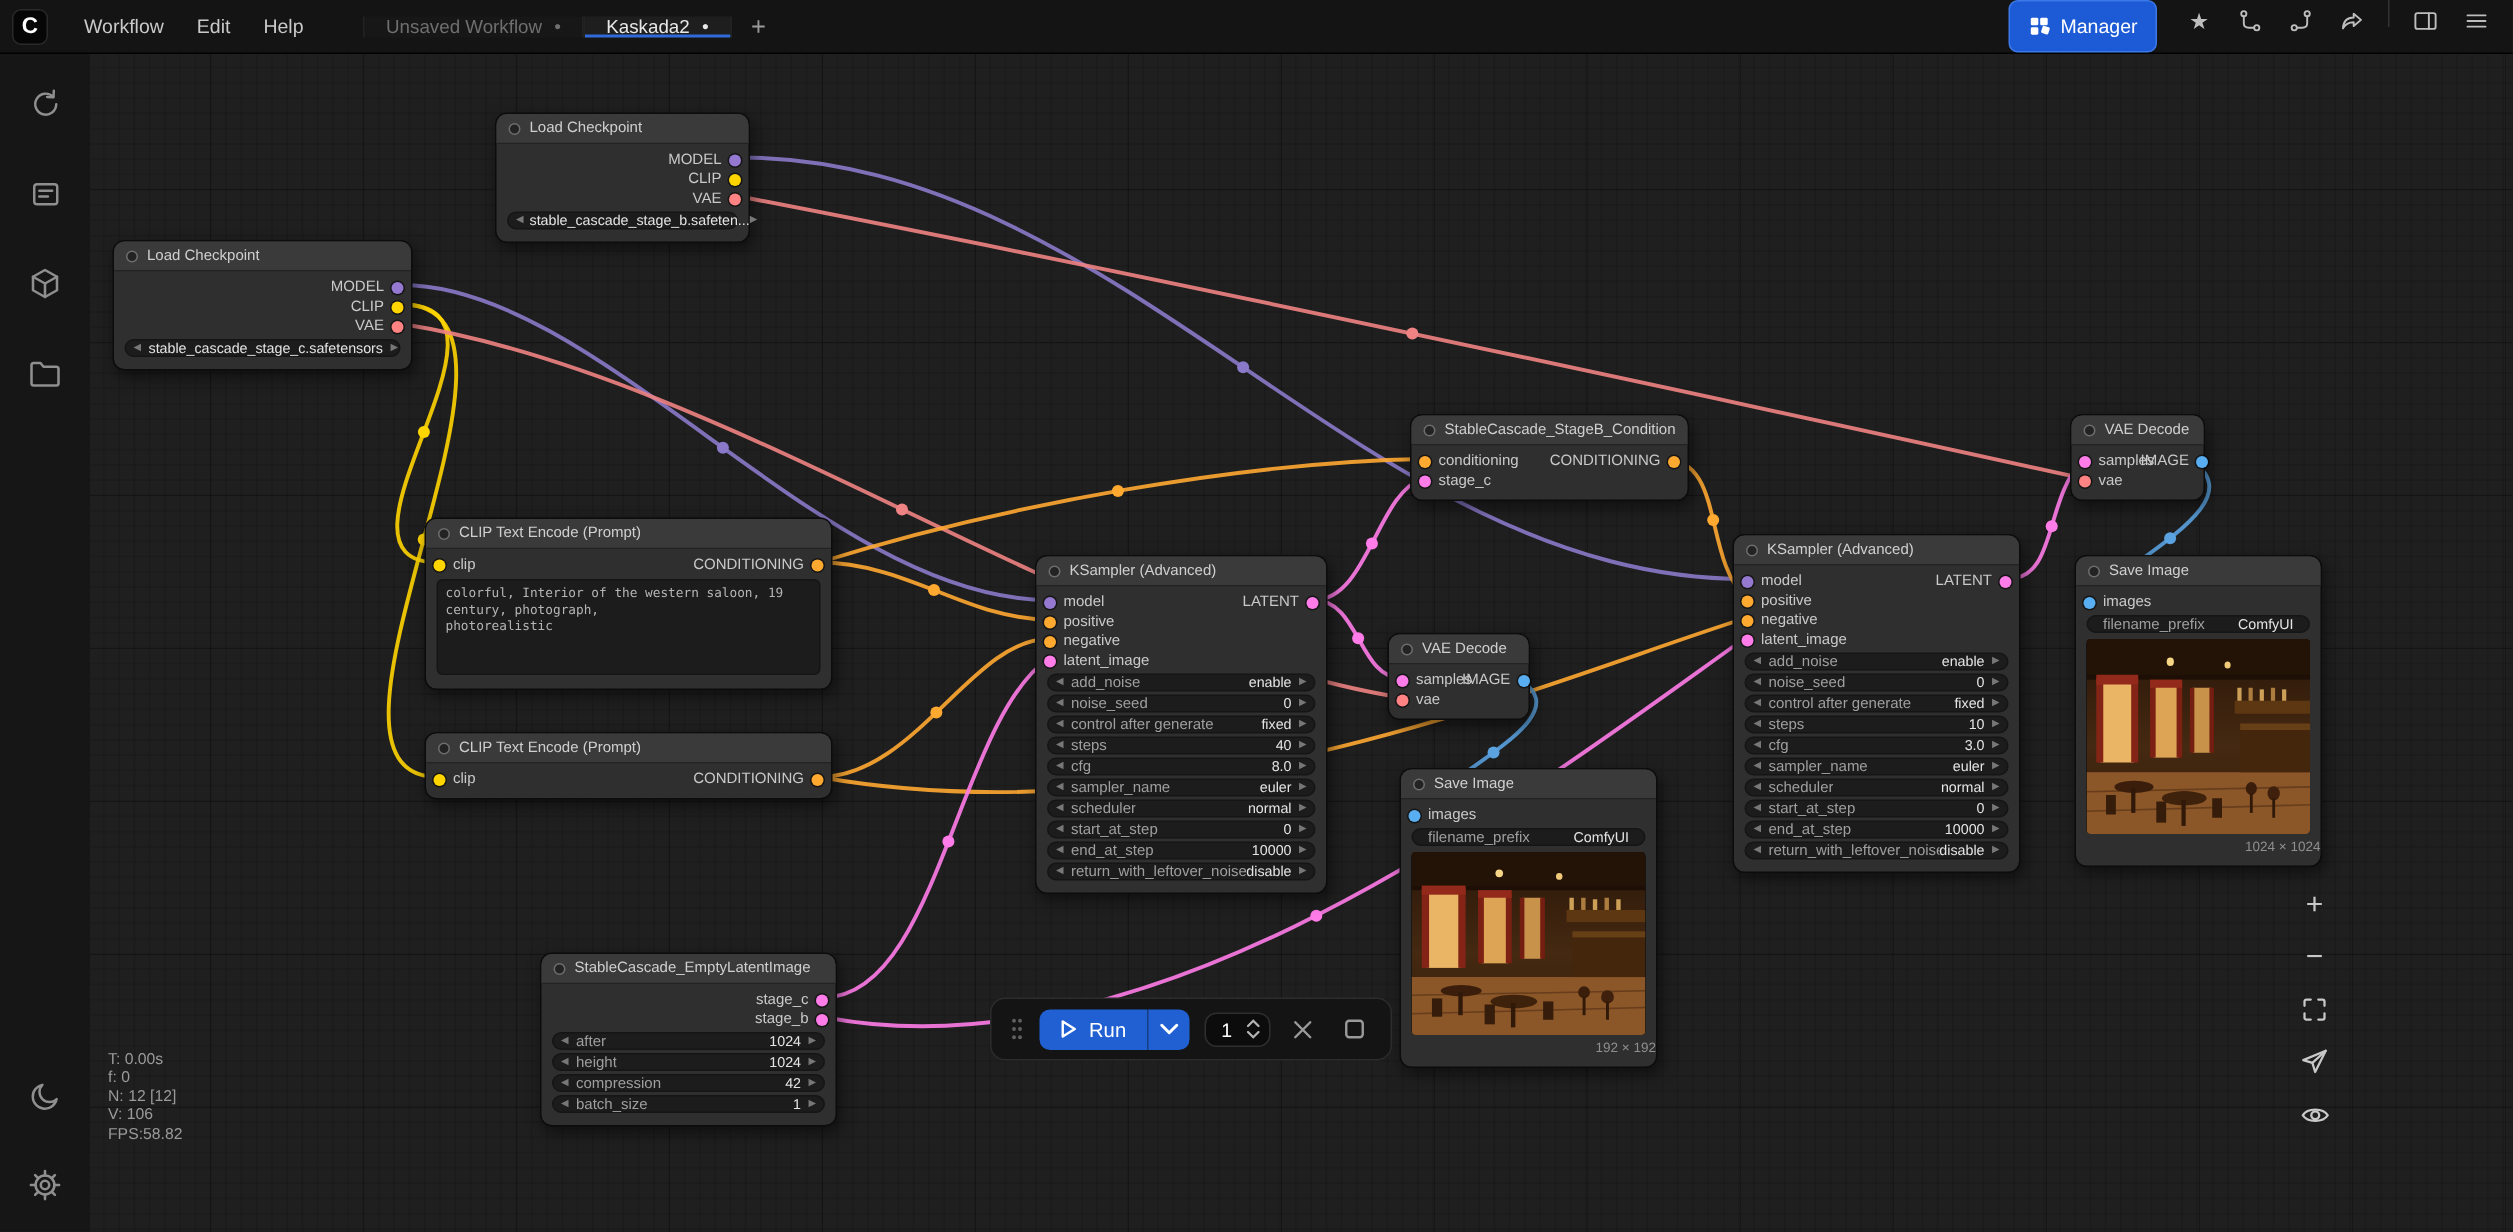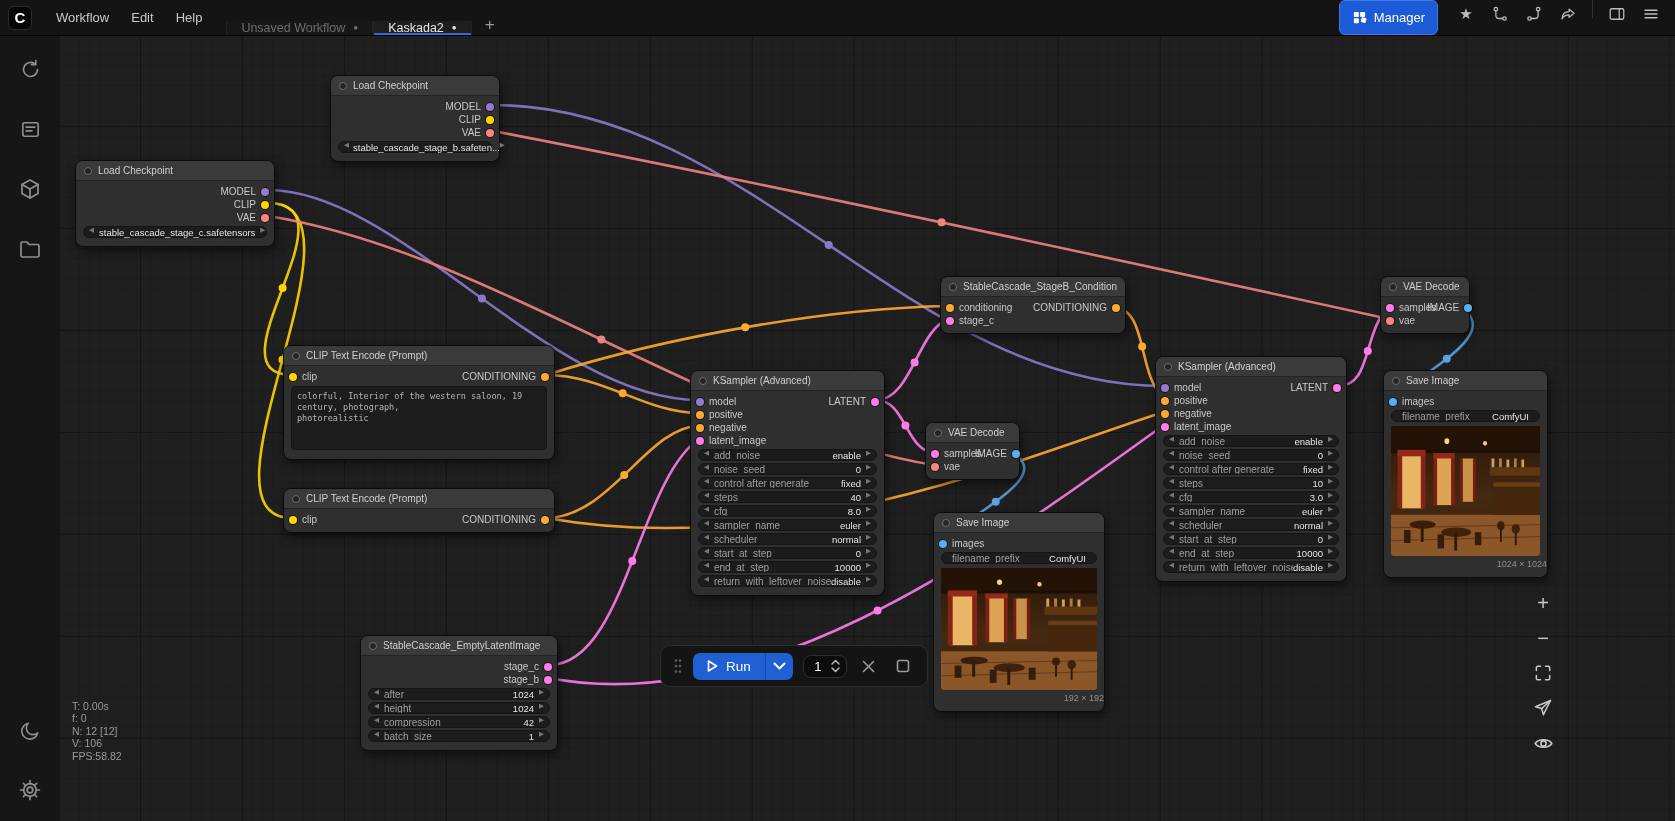--- a/index.html
+++ b/index.html
@@ -8,21 +8,21 @@
   [data-interactable="true"]{cursor:pointer}
 
   
   .topbar{position:fixed;top:0;left:0;right:0;height:36px;background:#141414;display:flex;
     align-items:stretch;z-index:20;border-bottom:1px solid #000}
   .logo{width:40px;display:flex;align-items:center;justify-content:center}
   .logo-badge{width:24px;height:24px;border-radius:6px;background:#060606;color:#fff;display:flex;
     align-items:center;justify-content:center;font-weight:bold;font-size:15px;border:1px solid #2a2a2a}
   .menus{display:flex;align-items:center;gap:2px;padding:0 6px}
   .menu-item{color:#c9c9c9;font-size:13px;padding:6px 10px;border-radius:5px}
-  .tabs{display:flex;align-items:flex-end;margin-left:8px}
+  .tabs{display:flex;align-items:center;margin-left:24px}
   .tab{display:flex;align-items:center;gap:8px;padding:0 14px;font-size:12.5px;
     border-left:1px solid #222;border-right:1px solid #222;color:#6f6f6f;background:#171717}
   .tab.active{background:#1e1e1e;color:#e8e8e8;box-shadow:inset 0 -2px 0 #2f6bd8}
   .tab-dot{font-size:8px;line-height:1}
   .newtab{background:none;border:none;color:#9a9a9a;font-size:17px;padding:0 13px}
   .topbar-right{margin-left:auto;display:flex;gap:6px;padding-right:10px}
   .manager-btn{display:flex;align-items:center;gap:7px;background:#1d5bd6;border:1px solid #3c79e8;
     border-radius:6px;color:#fff;font-size:13px;padding:5px 12px;margin-right:8px}
   .tb-icon{width:28px;height:28px;display:flex;align-items:center;justify-content:center;
     color:#bdbdbd;background:none;border:none;font-size:15px}
@@ -58,35 +58,35 @@
     box-shadow:2px 4px 10px rgba(0,0,0,.5);color:#c4c4c4}
   .node-header{height:20px;display:flex;align-items:center;gap:6px;padding:0 8px;background:#3a3a3a;
     border-radius:7px 7px 0 0;border-bottom:1px solid #232323}
   .ndot{width:8px;height:8px;border-radius:50%;background:#232323;border:1.5px solid #6e6e6e;flex:none}
   .ntitle{font-size:10px;color:#cfcfcf;white-space:nowrap;overflow:hidden}
   .node-body{padding:4px 0 6px}
   .slot-row{display:flex;justify-content:space-between;align-items:center;height:13px;padding:0 5px}
   .slot-in,.slot-out{display:flex;align-items:center;gap:5px;min-width:0}
   .sdot{width:8px;height:8px;border-radius:50%;flex:none;box-shadow:0 0 0 1px rgba(0,0,0,.55)}
   .sname{font-size:10px;color:#c9c9c9;white-space:nowrap}
-  .widget{display:flex;height:12px;margin:2px 7px;background:#1c1c1c;
+  .widget{display:flex;align-items:center;height:12px;margin:2px 7px;background:#1c1c1c;
     border:1px solid #151515;border-radius:7px;padding:0 5px}
   .wa{font-size:6.5px;color:#777;line-height:1}
   .wn{margin-left:5px;color:#9f9f9f;font-size:10px;white-space:nowrap;overflow:hidden}
   .wv{margin-left:auto;margin-right:5px;color:#e4e4e4;font-size:9.5px;white-space:nowrap}
   .widget.noname .wv{margin-left:4px;margin-right:auto}
   .ntext{margin:3px 7px;background:#1c1c1c;border:1px solid #151515;border-radius:4px;
     padding:4px 5px;font-family:"DejaVu Sans Mono",monospace;font-size:8.5px;color:#b5b5b5;
     white-space:pre-wrap;line-height:1.3}
   .nimg{margin:4px 7px 2px;border-radius:3px;overflow:hidden;background:#000}
   .nimg svg{display:block;width:100%;height:100%}
   .ncap{text-align:right;font-size:9px;color:#8f8f8f;padding:1px 0 2px}
 
   
-  .run-toolbar{position:absolute;left:600px;top:609px;z-index:6;display:flex;align-items:center;
+  .run-toolbar{position:absolute;left:600px;top:629px;z-index:6;display:flex;align-items:center;
     gap:10px;background:#141414;border:1px solid #2c2c2c;border-radius:10px;padding:7px 12px;height:42px}
   .drag-handle{display:flex;align-items:center}
   .run-group{display:flex;align-items:stretch}
   .run-btn{display:flex;align-items:center;gap:8px;background:#2160d3;border:none;color:#fff;
     font-size:13.5px;padding:6px 14px;border-radius:7px 0 0 7px}
   .run-caret{background:#2160d3;border:none;border-left:1px solid #1a4da8;border-radius:0 7px 7px 0;
     width:28px;display:flex;align-items:center;justify-content:center}
   .batch{display:flex;align-items:center;background:#0c0c0c;border:1px solid #2e2e2e;border-radius:8px;
     padding:3px 6px;gap:5px}
   .batch-num{color:#fff;font-size:13px;min-width:16px;text-align:center}

